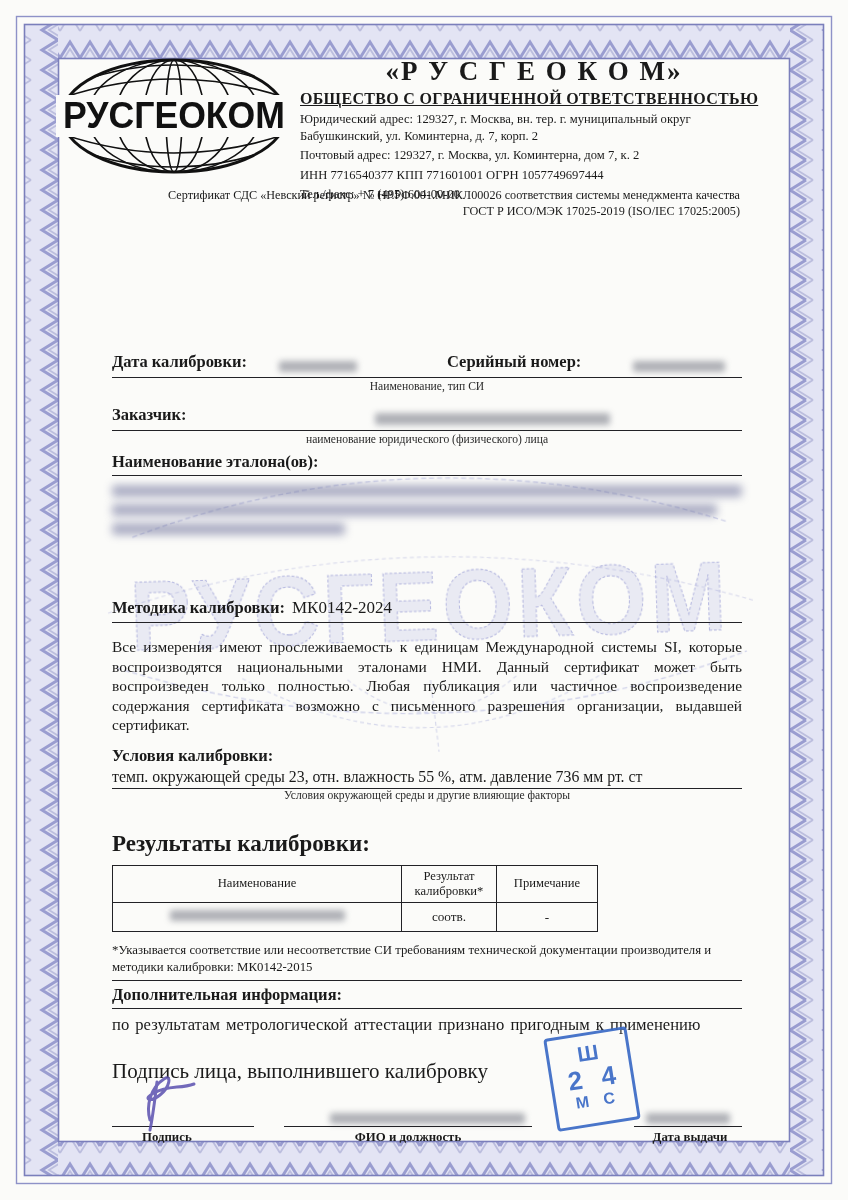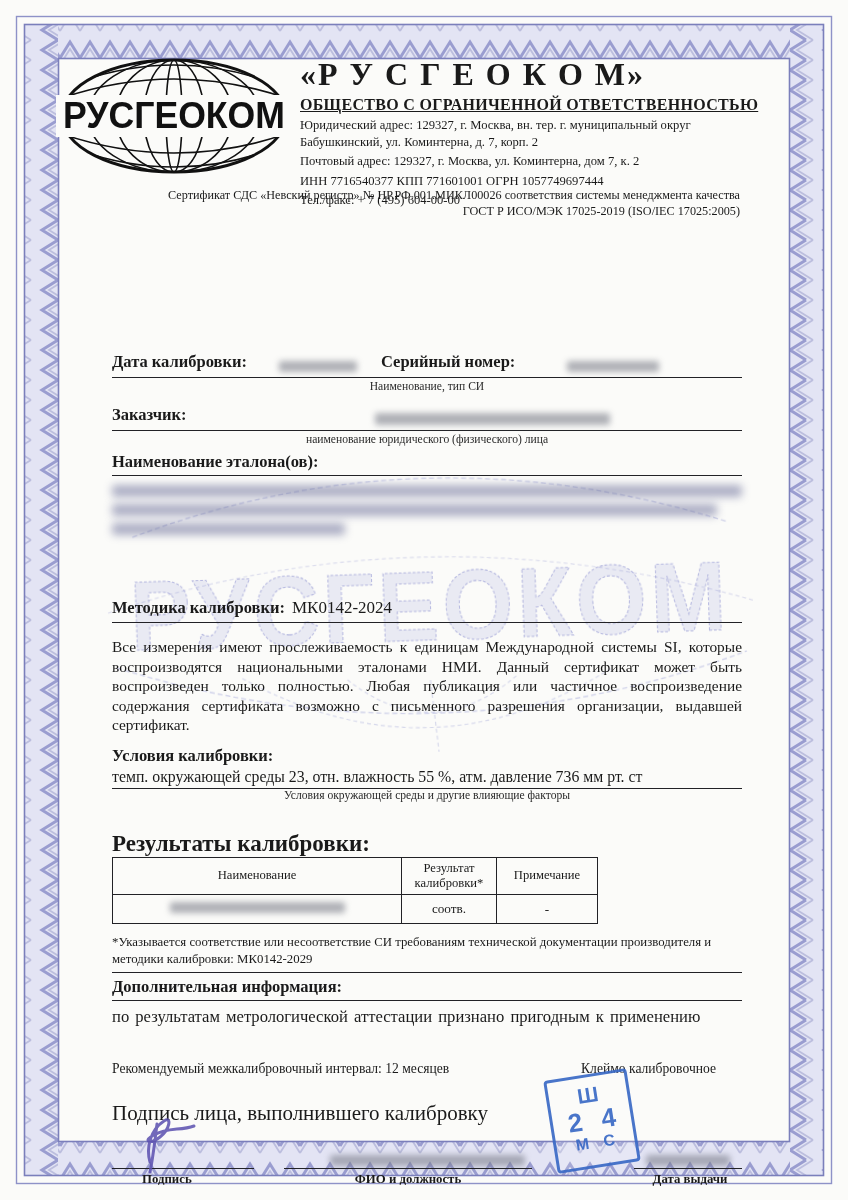--- a/index.html
+++ b/index.html
@@ -5,21 +5,21 @@
   html,body{margin:0;padding:0;background:#e8e8e8;}
   .page{position:relative;width:848px;height:1200px;background:#fbfbf9;overflow:hidden;
         font-family:"Liberation Serif", serif;color:#1a1a1a;}
   .border-svg{position:absolute;left:0;top:0;z-index:1;}
   .layer{position:absolute;z-index:3;}
   .wm{position:absolute;z-index:2;pointer-events:none;}
 
   
   .logo{position:absolute;left:56px;top:54px;width:236px;height:124px;}
   .hdr{position:absolute;left:300px;top:56px;width:468px;}
-  .hdr-name{font-weight:bold;font-size:32px;letter-spacing:2px;white-space:nowrap;}
+  .hdr-name{font-weight:bold;font-size:27px;letter-spacing:2px;text-align:center;white-space:nowrap;}
   .hdr-org{font-weight:bold;font-size:16px;letter-spacing:.3px;text-decoration:underline;margin-top:3px;}
   .hdr-addr{font-size:12.6px;line-height:1.32;margin-top:3px;}
   .certline{position:absolute;left:110px;top:188px;width:630px;text-align:right;font-size:12.2px;line-height:1.3;}
 
   .title{position:absolute;left:110px;top:247px;width:630px;text-align:center;font-weight:bold;}
   .title .t1{font-size:26px;letter-spacing:1px;}
   .title .t2{font-size:25px;margin-top:6px;letter-spacing:1px;}
 
   
   .content{position:absolute;left:112px;top:352px;width:630px;z-index:3;}
@@ -27,21 +27,21 @@
   .rule{border-bottom:1.4px solid #222226;}
   .lab{font-weight:bold;font-size:16.5px;white-space:nowrap;}
   .val{font-size:15.5px;margin-top:47px;}
   .cap{font-size:11.6px;text-align:center;color:#2a2a2a;}
   .red{display:inline-block;background:#70737f;opacity:.55;filter:blur(3.2px);border-radius:2px;height:11px;}
   .redline{display:block;background:#5d6190;opacity:.5;filter:blur(4px);border-radius:3px;height:12px;margin-bottom:7px;}
 
   .para{font-size:15.4px;line-height:1.27;text-align:justify;margin-top:14px;}
   .sect{font-weight:bold;font-size:16.5px;}
 
-  table.res{border-collapse:collapse;margin-top:0;padding-left:42px;}
+  table.res{border-collapse:collapse;margin-top:8px;padding-left:42px;}
   table.res th,table.res td{border:1.4px solid #222226;text-align:center;font-weight:normal;}
   table.res th{font-size:12.6px;padding:3px 4px;line-height:1.2;}
   table.res td{font-size:13.2px;padding:3px 4px;height:22px;}
 
   .fnote{font-size:12.8px;line-height:1.35;margin-top:10px;padding-bottom:3px;}
   .addval{font-size:16.6px;word-spacing:2px;margin-top:6px;}
 
   .brow{display:flex;justify-content:space-between;margin-top:34px;font-size:13.6px;}
   .signhead{font-size:21px;margin-top:24px;}
 
@@ -129,21 +129,21 @@
     <div>Сертификат СДС «Невский регистр» № НР.РФ.001.МИКЛ00026 соответствия системы менеджмента качества</div>
     <div>ГОСТ Р ИСО/МЭК 17025-2019 (ISO/IEC 17025:2005)</div>
   </div>
 
 
   <div class="content">
 
     <div class="frow rule" style="padding-bottom:5px;">
       <span class="lab">Дата калибровки:</span>
       <span class="red" style="width:78px;margin-left:32px;"></span>
-      <span class="lab" style="margin-left:24px;">Серийный номер:</span>
+      <span class="lab" style="margin-left:90px;">Серийный номер:</span>
       <span class="red" style="width:92px;margin-left:52px;"></span>
     </div>
 
     <div class="cap" style="margin-top:2px;margin-bottom:12px;">Наименование, тип СИ</div>
 
     <div class="frow rule" style="padding-bottom:5px;">
       <span class="lab">Заказчик:</span>
       <span class="red" style="width:235px;margin-left:188px;height:12px;"></span>
     </div>
     <div class="cap" style="margin-top:2px;margin-bottom:6px;">наименование юридического (физического) лица</div>
@@ -177,29 +177,25 @@
         <th style="width:92px;">Примечание</th>
       </tr>
       <tr>
         <td><span class="red" style="width:175px;"></span></td>
         <td>соотв.</td>
         <td>-</td>
       </tr>
     </tbody>
       </table>
 
-    <div class="fnote rule">*Указывается соответствие или несоответствие СИ требованиям технической документации производителя и методики калибровки: МК0142-2029</div>
+    <div class="fnote rule">*Указывается соответствие или несоответствие СИ требованиям технической документации производителя и методики калибровки: МК0142-2015</div>
 
     <div class="sect rule" style="padding-bottom:3px;margin-top:4px;">Дополнительная информация:</div>
     <div class="addval">по результатам метрологической аттестации признано пригодным к применению</div>
 
-    <div class="brow">
-      <span>Рекомендуемый межкалибровочный интервал: 12 месяцев</span>
-      <span style="margin-right:26px;">Клеймо калибровочное</span>
-    </div>
 
     <div class="signhead">Подпись лица, выполнившего калибровку</div>
 
     <div class="sigrow">
 
       <svg style="position:absolute;left:8px;top:-26px;z-index:4;" width="90" height="62" viewBox="0 0 90 62">
         <g stroke="#5b50b0" stroke-width="3" fill="none" stroke-linecap="round" opacity=".85">
           <path d="M30,50 C26,36 30,18 44,9 C52,4 50,17 40,25 C30,33 22,29 34,23 C48,15 60,19 74,14"></path>
           <path d="M37,12 C35,28 33,46 30,60"></path>
         </g>

